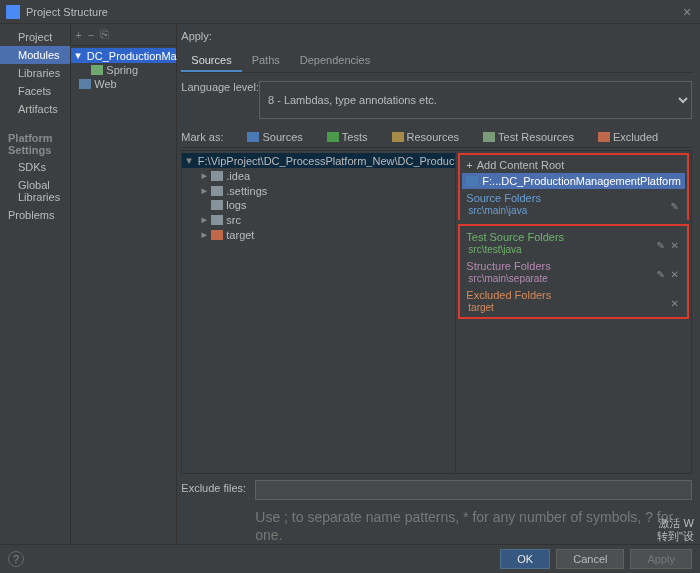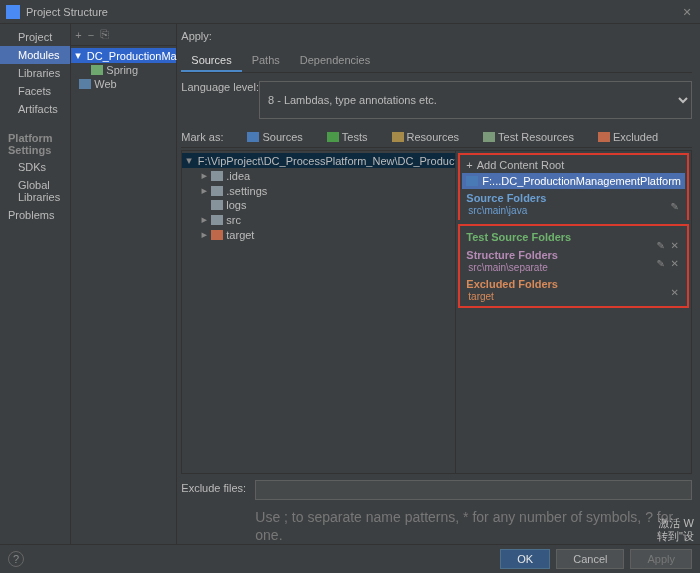--- a/index.html
+++ b/index.html
@@ -50,21 +50,21 @@
 .caret{width:8px;text-align:center;color:#888}
 .fico{width:12px;height:10px;display:inline-block;background:#87939a}
 .fico.root{background:#4a7ab5}
 .fico.exc{background:#c0694a}
 .rightpane{flex:1;display:flex;flex-direction:column;position:relative;overflow:hidden}
 .redbox{border:2px solid #d93a2b;margin:2px;padding:2px}
 .addroot{display:flex;align-items:center;gap:4px;padding:2px 4px;color:#bbb;cursor:pointer}
 .croot{background:#4b6eaf;color:#fff;padding:2px 4px;display:flex;align-items:center;gap:4px}
 .croot *{color:#fff}
 .sect{padding:2px 4px;position:relative}
-.sect-h{font-weight:bold;padding:1px 0}
+.sect-h{font-weight:normal;padding:1px 0}
 .sect-h.src{color:#6a9fd4}
 .sect-h.tst{color:#6db36d}
 .sect-h.res{color:#b58ab5}
 .sect-h.exc{color:#d88a5a}
 .sect-v{font-size:10px;padding-left:2px}
 .sect-v.src{color:#6a9fd4}
 .sect-v.tst{color:#6db36d}
 .sect-v.res{color:#b58ab5}
 .sect-v.exc{color:#d88a5a}
 .sect .edit{position:absolute;right:6px;top:12px;color:#888;cursor:pointer;font-size:10px}
@@ -214,20 +214,21 @@
             </div>
           <div class="sect">
             <div class="sect-h src">Source Folders</div>
             <div class="sect-v src">src\main\java</div>
             <span class="edit">✎</span>
           </div>
         </div>
         <div class="redbox">
           <div class="sect">
             <div class="sect-h tst">Test Source Folders</div>
+            <div class="sect-v tst">src\test\java</div>
             <span class="edit2">✎</span>
             <span class="del">✕</span>
           </div>
           <div class="sect">
             <div class="sect-h res">Structure Folders</div>
             <div class="sect-v res">src\main\separate</div>
             <span class="edit2">✎</span>
             <span class="del">✕</span>
           </div>
           <div class="sect">

